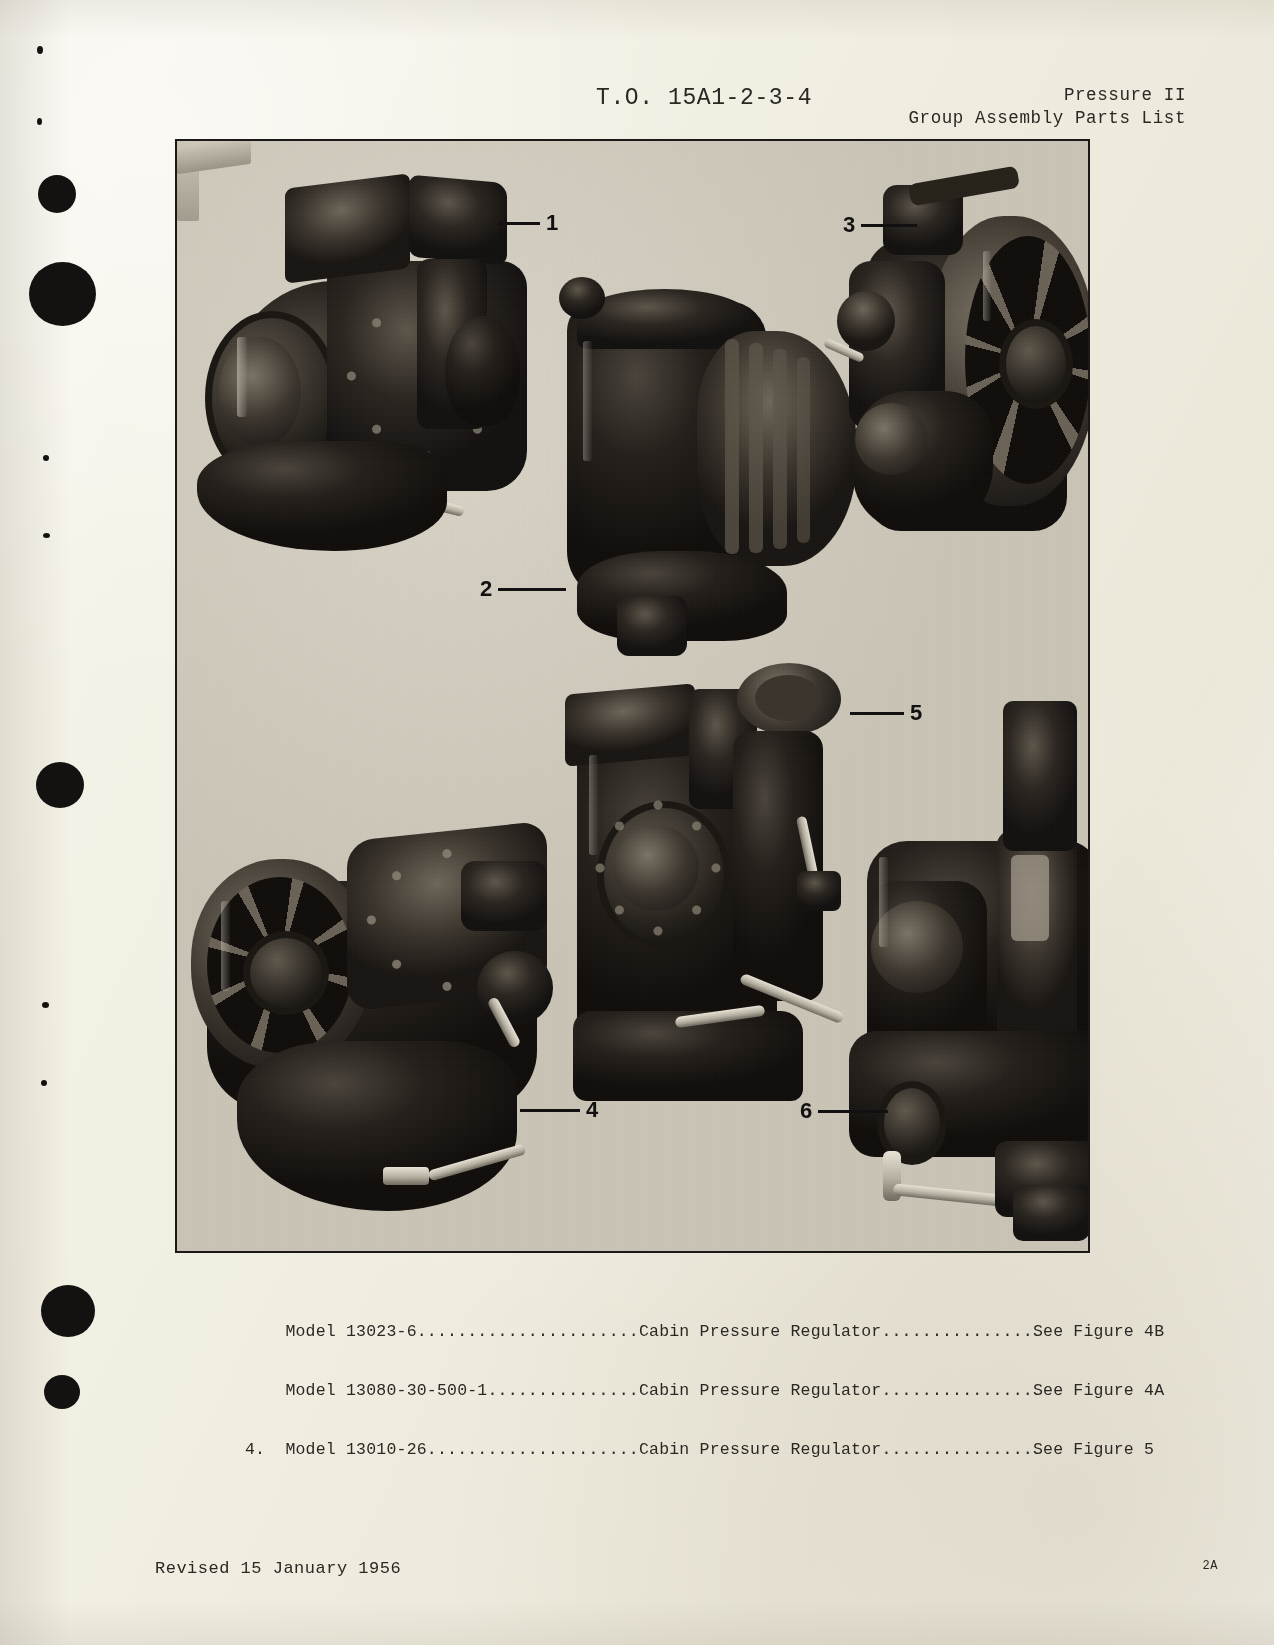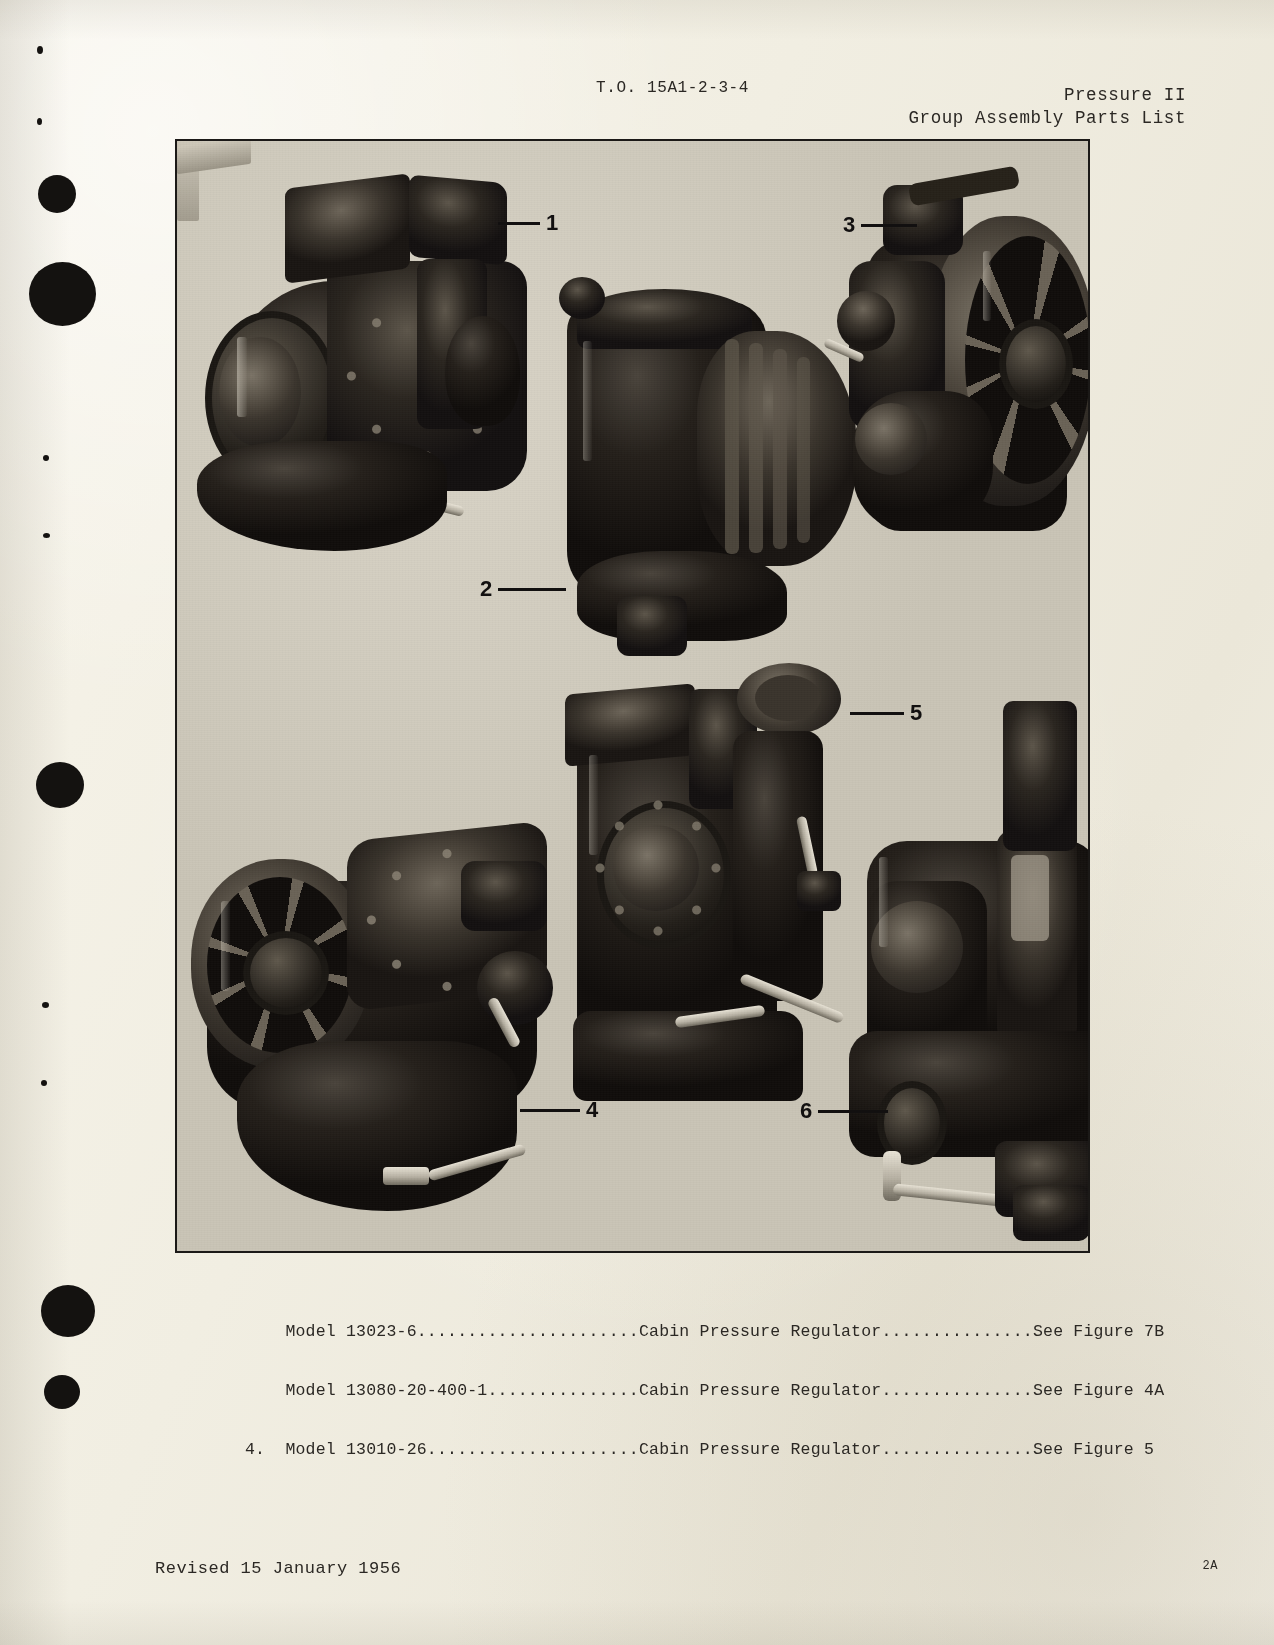--- a/index.html
+++ b/index.html
@@ -43,22 +43,22 @@
   .artifact {
     position: absolute;
     background: #141210;
     border-radius: 50%;
   }
 
   
   .hdr-to {
     position: absolute;
     left: 596px;
-    top: 79px;
-    font-size: 16px;
+    top: 85px;
+    font-size: 23px;
     letter-spacing: 0.6px;
     white-space: nowrap;
   }
   .hdr-right {
     position: absolute;
     right: 88px;
     top: 84px;
     text-align: right;
     font-size: 17.5px;
     line-height: 23px;
@@ -365,22 +365,22 @@
     <span class="lead" style="width:54px;"></span>
     <span class="num">5</span>
   </div>
 
   <div class="callout left" style="left:800px; top:1098px;">
     <span class="num">6</span>
     <span class="lead" style="width:70px;"></span>
   </div>
 
   <div class="parts">
-    <span class="row">    Model 13023-6......................Cabin Pressure Regulator...............See Figure 7B</span>
-    <span class="row">    Model 13080-20-400-1...............Cabin Pressure Regulator...............See Figure 4A</span>
+    <span class="row">    Model 13023-6......................Cabin Pressure Regulator...............See Figure 4B</span>
+    <span class="row">    Model 13080-30-500-1...............Cabin Pressure Regulator...............See Figure 4A</span>
     <span class="row">4.  Model 13010-26.....................Cabin Pressure Regulator...............See Figure 5</span>
     
     
     
     
     
   </div>
 
 
   <div class="footer-left">Revised 15 January 1956</div>

